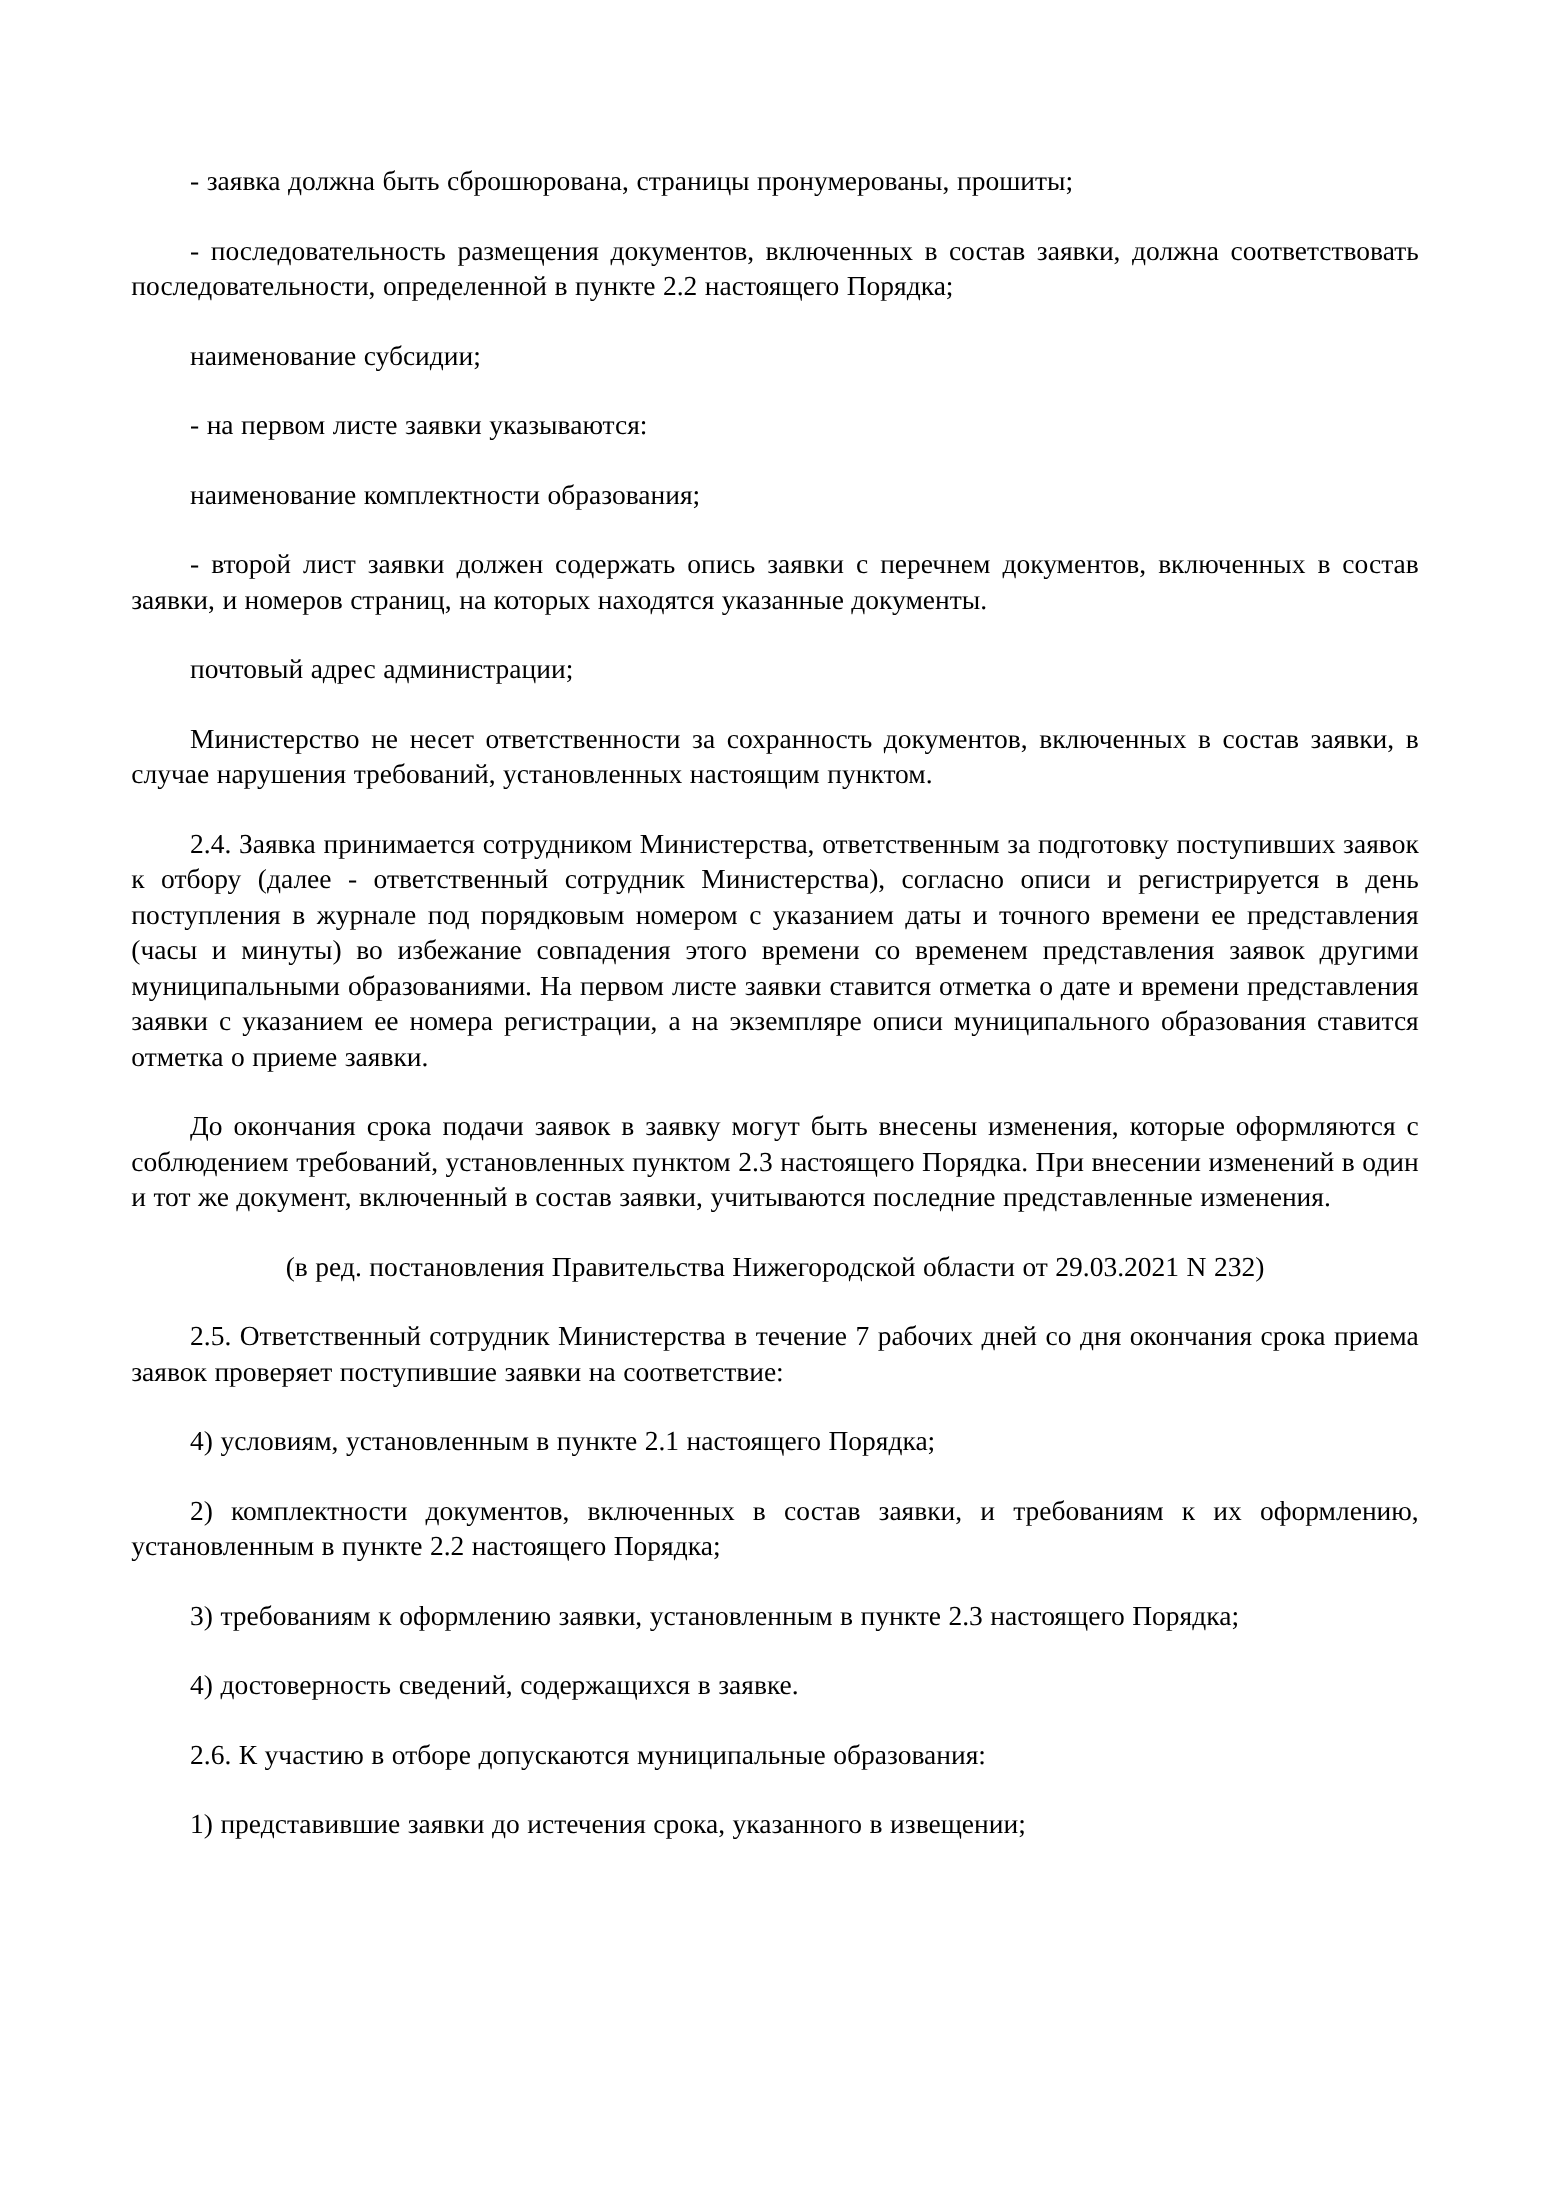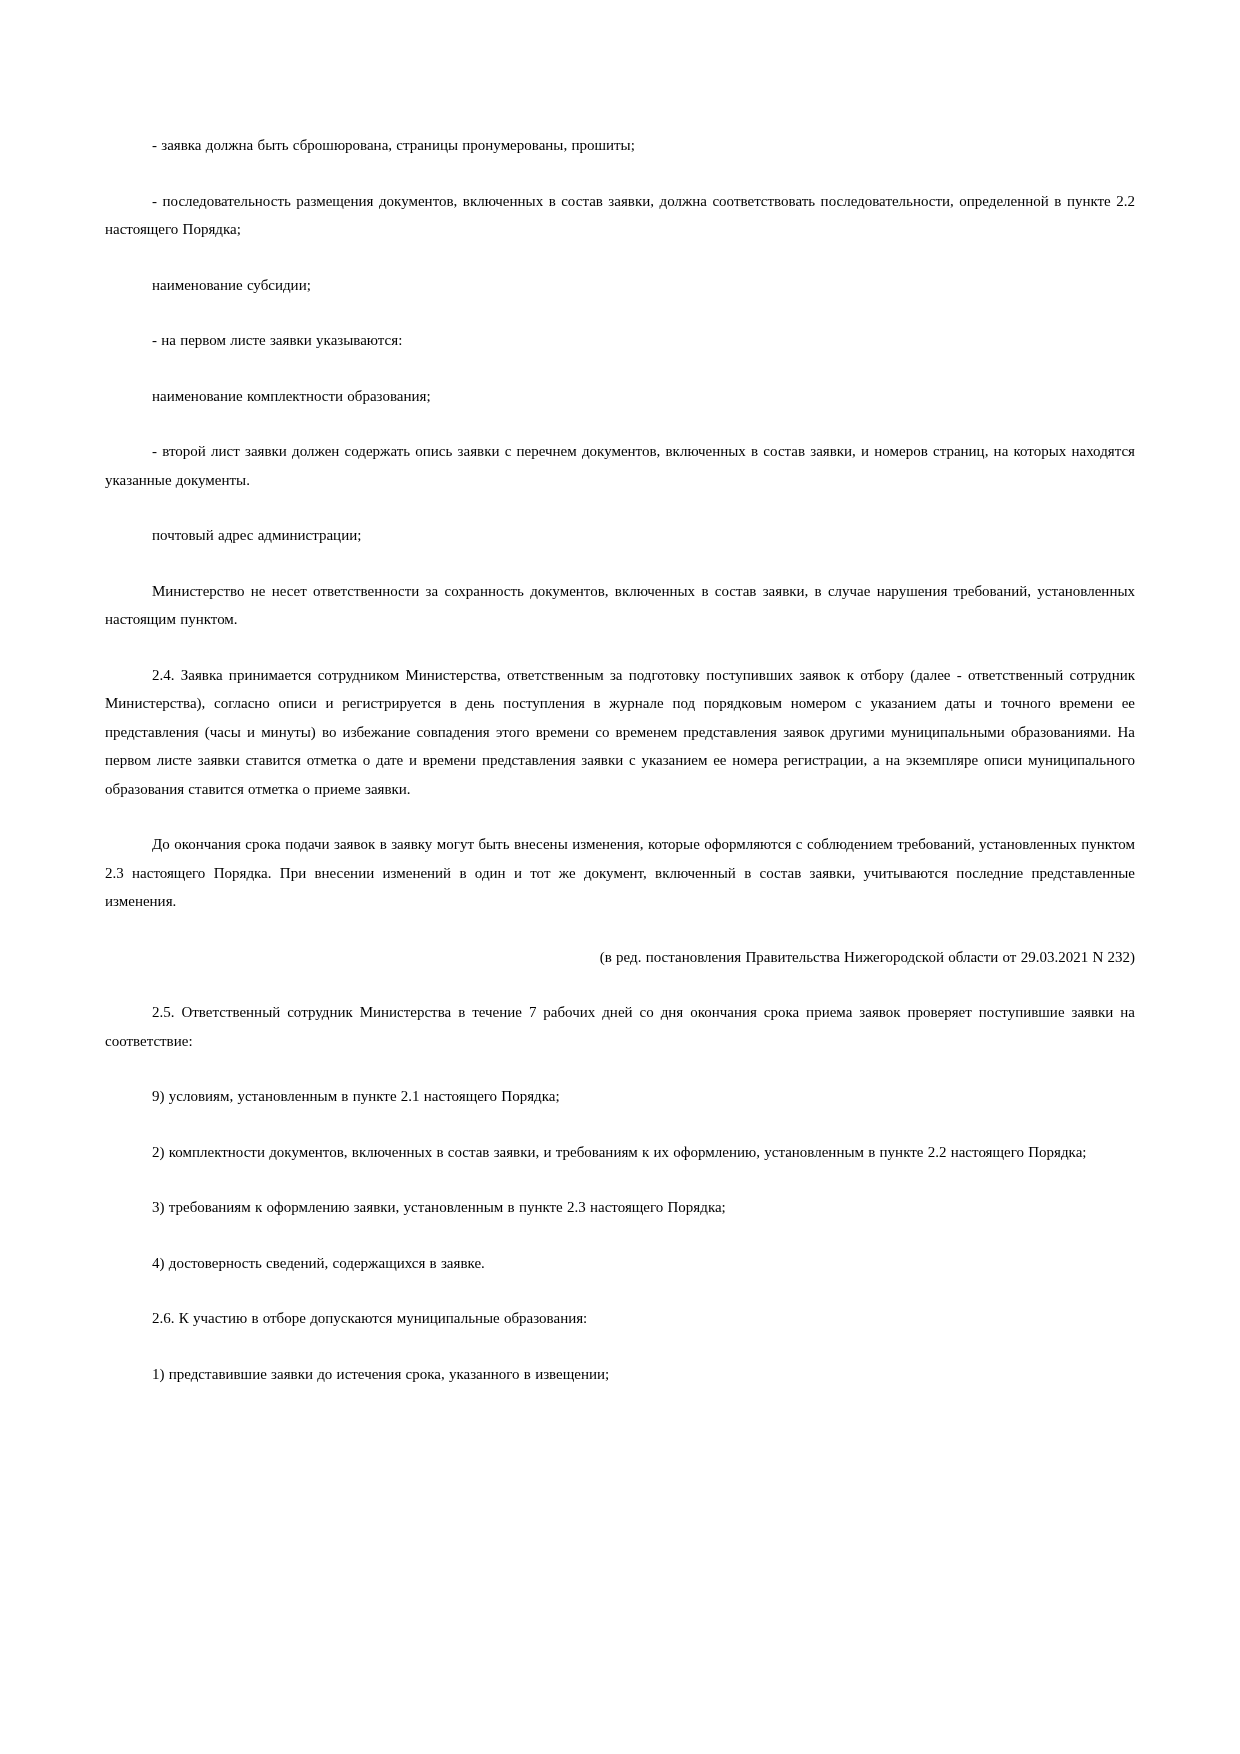--- a/index.html
+++ b/index.html
@@ -13,51 +13,51 @@
     font-family: "Liberation Serif", "DejaVu Serif", serif;
     color: #000000;
   }
   .page {
     width: 1240px;
     height: 1754px;
     padding: 131px 105px 0 105px;
     background: #ffffff;
   }
   .para {
-    font-size: 15px;
+    font-size: 22px;
     line-height: 28.5px;
     text-align: justify;
     text-indent: 47px;
     margin: 0 0 27px 0;
     word-spacing: 0.5px;
   }
   .para.tight {
     margin-bottom: 0;
   }
   .para.amendment {
     text-indent: 0;
-    text-align: right;
+    text-align: center;
     margin-top: 18px;
   }
 </style>
 </head>
 <body>
 
 <div class="page">
   <p class="para">- заявка должна быть сброшюрована, страницы пронумерованы, прошиты;</p>
   <p class="para">- последовательность размещения документов, включенных в состав заявки, должна соответствовать последовательности, определенной в пункте 2.2 настоящего Порядка;</p>
   <p class="para">наименование субсидии;</p>
   <p class="para">- на первом листе заявки указываются:</p>
   <p class="para">наименование комплектности образования;</p>
   <p class="para">- второй лист заявки должен содержать опись заявки с перечнем документов, включенных в состав заявки, и номеров страниц, на которых находятся указанные документы.</p>
   <p class="para">почтовый адрес администрации;</p>
   <p class="para">Министерство не несет ответственности за сохранность документов, включенных в состав заявки, в случае нарушения требований, установленных настоящим пунктом.</p>
   <p class="para">2.4. Заявка принимается сотрудником Министерства, ответственным за подготовку поступивших заявок к отбору (далее - ответственный сотрудник Министерства), согласно описи и регистрируется в день поступления в журнале под порядковым номером с указанием даты и точного времени ее представления (часы и минуты) во избежание совпадения этого времени со временем представления заявок другими муниципальными образованиями. На первом листе заявки ставится отметка о дате и времени представления заявки с указанием ее номера регистрации, а на экземпляре описи муниципального образования ставится отметка о приеме заявки.</p>
   <p class="para">До окончания срока подачи заявок в заявку могут быть внесены изменения, которые оформляются с соблюдением требований, установленных пунктом 2.3 настоящего Порядка. При внесении изменений в один и тот же документ, включенный в состав заявки, учитываются последние представленные изменения.</p>
   <p class="para amendment">(в ред. постановления Правительства Нижегородской области от 29.03.2021 N 232)</p>
   <p class="para">2.5. Ответственный сотрудник Министерства в течение 7 рабочих дней со дня окончания срока приема заявок проверяет поступившие заявки на соответствие:</p>
-  <p class="para">9) условиям, установленным в пункте 2.1 настоящего Порядка;</p>
+  <p class="para">4) условиям, установленным в пункте 2.1 настоящего Порядка;</p>
   <p class="para">2) комплектности документов, включенных в состав заявки, и требованиям к их оформлению, установленным в пункте 2.2 настоящего Порядка;</p>
   <p class="para">3) требованиям к оформлению заявки, установленным в пункте 2.3 настоящего Порядка;</p>
   <p class="para">4) достоверность сведений, содержащихся в заявке.</p>
   <p class="para">2.6. К участию в отборе допускаются муниципальные образования:</p>
   <p class="para">1) представившие заявки до истечения срока, указанного в извещении;</p>
 </div>
 
 </body></html>

